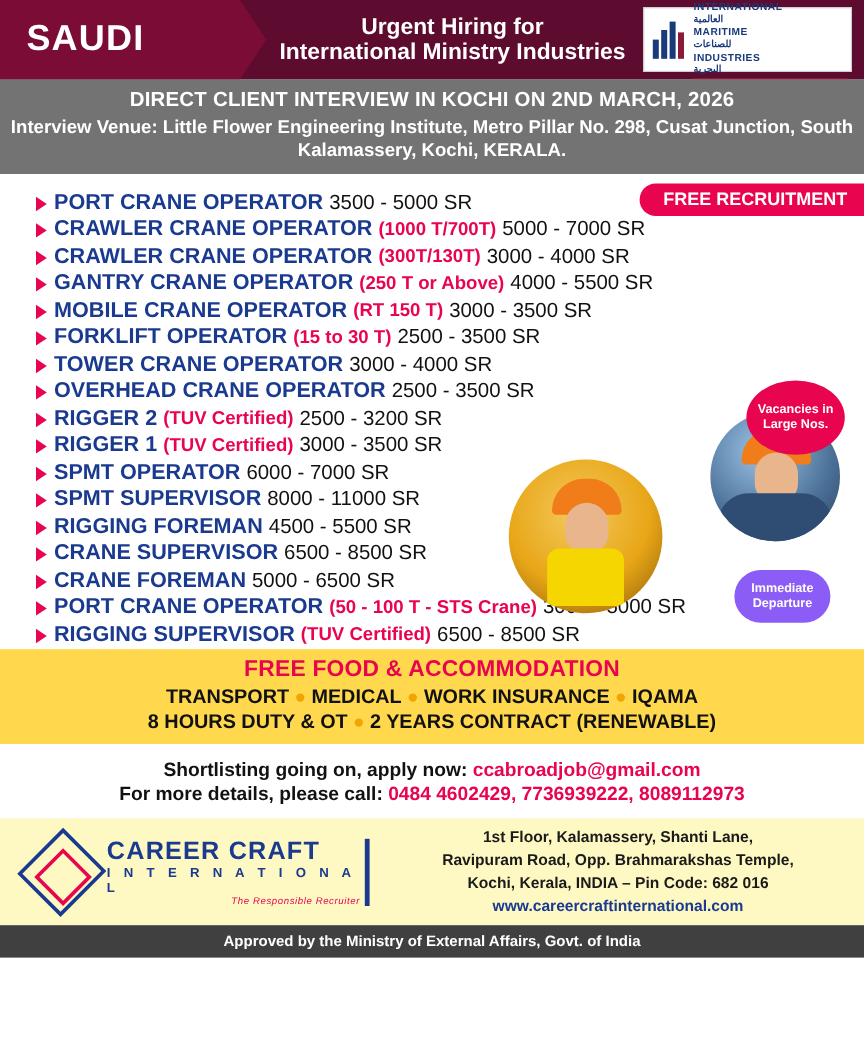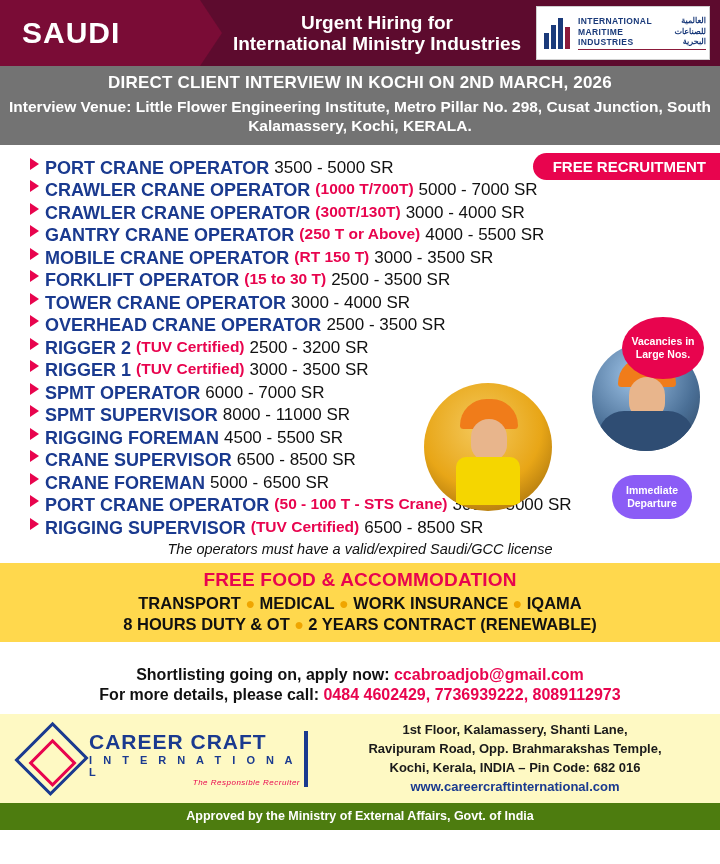--- a/index.html
+++ b/index.html
@@ -51,21 +51,21 @@
   .imi-mark .bar {
     position: absolute; bottom: 4px; width: 5px; background: #1a3a7a;
   }
   .imi-mark .b1 { left: 1px;  height: 16px; }
   .imi-mark .b2 { left: 8px;  height: 24px; }
   .imi-mark .b3 { left: 15px; height: 31px; }
   .imi-mark .b4 { left: 22px; height: 22px; background:#8b1a3a; }
   .imi-txt { padding-left: 5px; }
   .imi-txt div {
     font-size: 8.5px; font-weight: bold; color: #1a3a7a; letter-spacing: .4px;
-    line-height: 1.28; display: flex; justify-content: space-between; width: 128px;
+    line-height: 1.28; display: flex; justify-content: space-between; width: 128px; flex-direction: column;
   }
   .imi-txt .ar { font-size: 8px; color:#1a3a7a; }
   .imi-rule { height:1px; background:#8b1a3a; width:128px; margin-top:1px;}
 
   
   .interview {
     background: #737373;
     color: #ffffff;
     text-align: center;
     padding: 7px 8px 9px;
@@ -77,21 +77,21 @@
   .body-wrap { position: relative; padding: 10px 0 0 0; background:#fff; }
   .free-recruit {
     position: absolute; right: 0; top: 8px;
     background: #e8044e; color: #fff; font-weight: bold; font-size: 15px;
     padding: 5px 14px 5px 20px;
     border-top-left-radius: 16px; border-bottom-left-radius: 16px;
     z-index: 5;
   }
   .jobs { padding: 4px 0 0 30px; }
   .job {
-    display: flex; align-items: flex-start; flex-wrap: wrap;
+    display: flex; align-items: flex-end; flex-wrap: wrap;
     font-size: 17.5px; line-height: 1.0; margin-bottom: 4.5px;
   }
   .tri {
     width: 0; height: 0; flex: 0 0 auto;
     border-top: 6px solid transparent;
     border-bottom: 6px solid transparent;
     border-left: 9px solid #e8044e;
     margin-right: 6px; position: relative; top: -1px;
   }
   .jtitle { color: #1a3a8f; font-weight: bold; font-size: 18px; }
@@ -143,21 +143,21 @@
   
   .benefits {
     background: #ffd84d; text-align: center; padding: 6px 0 8px;
   }
   .benefits .b1 { color: #e8044e; font-size: 19px; font-weight: bold; letter-spacing:.2px;}
   .benefits .b2 { color: #111; font-size: 16.5px; font-weight: bold; margin-top: 3px; }
   .benefits .b3 { color: #111; font-size: 16.5px; font-weight: bold; margin-top: 2px; }
   .dot { color: #f0a500; font-size: 16px; }
 
   
-  .contact { background:#fff; text-align:center; padding: 24px 0 7px; }
+  .contact { background:#fff; text-align:center; padding: 14px 0 7px; }
   .contact .c1 { font-size: 16px; color:#111; font-weight: bold; }
   .contact .c1 .mail { color:#e8044e; }
   .contact .c2 { font-size: 16px; color:#111; font-weight: bold; margin-top: 2px;}
   .contact .c2 .nums { color:#e8044e; }
 
   
   .footer {
     background:#fef9c3; display:flex; align-items:center; height: 92px;
     border-top: 3px solid #ffffff;
   }
@@ -172,21 +172,21 @@
     border: 3px solid #e8044e;
   }
   .logo-text .lt1 { font-size: 21px; font-weight: bold; color:#1a3a8f; letter-spacing:1px;}
   .logo-text .lt2 { font-size: 11px; font-weight: bold; color:#1a3a8f; letter-spacing:4px;}
   .logo-text .lt3 { font-size: 8px; font-style: italic; color:#e8044e; letter-spacing:.5px; text-align:right;}
   .vdiv { width: 4px; height: 56px; background:#1a3a8f; margin: 0 18px 0 4px; }
   .addr { flex:1; text-align:center; font-size: 13px; font-weight: bold; color:#1a1a1a; line-height:1.45; padding-right: 16px;}
   .addr .web { color:#1a3a8f; }
 
   .approved {
-    background:#4d7c0f; color:#fff; text-align:center;
+    background:#404040; color:#fff; text-align:center;
     font-size: 12.5px; font-weight: bold; padding: 6px 0 7px;
   }
 </style>
 </head>
 <body>
 
 <div class="poster">
 
   <div class="header">
     <div class="hdr-left">
@@ -332,21 +332,20 @@
           <span class="jsal">3000 - 5000 SR</span>
         </div>
         <div class="job">
           <span class="tri"></span>
           <span class="jtitle">RIGGING SUPERVISOR</span>
           <span class="jnote">(TUV Certified)</span>
           <span class="jsal">6500 - 8500 SR</span>
         </div>
       </div>
 
-    <div class="license-note">The operators must have a valid/expired Saudi/GCC license</div>
   </div>
 
   <div class="benefits">
     <div class="b1">FREE FOOD &amp; ACCOMMODATION</div>
     <div class="b2" id="benefits-row2"><span>TRANSPORT</span><span class="dot"> ● </span><span>MEDICAL</span><span class="dot"> ● </span><span>WORK INSURANCE</span><span class="dot"> ● </span><span>IQAMA</span></div>
     <div class="b3" id="benefits-row3"><span>8 HOURS DUTY &amp; OT</span><span class="dot"> ● </span><span>2 YEARS CONTRACT (RENEWABLE)</span></div>
   </div>
 
   <div class="contact">
     <div class="c1">

